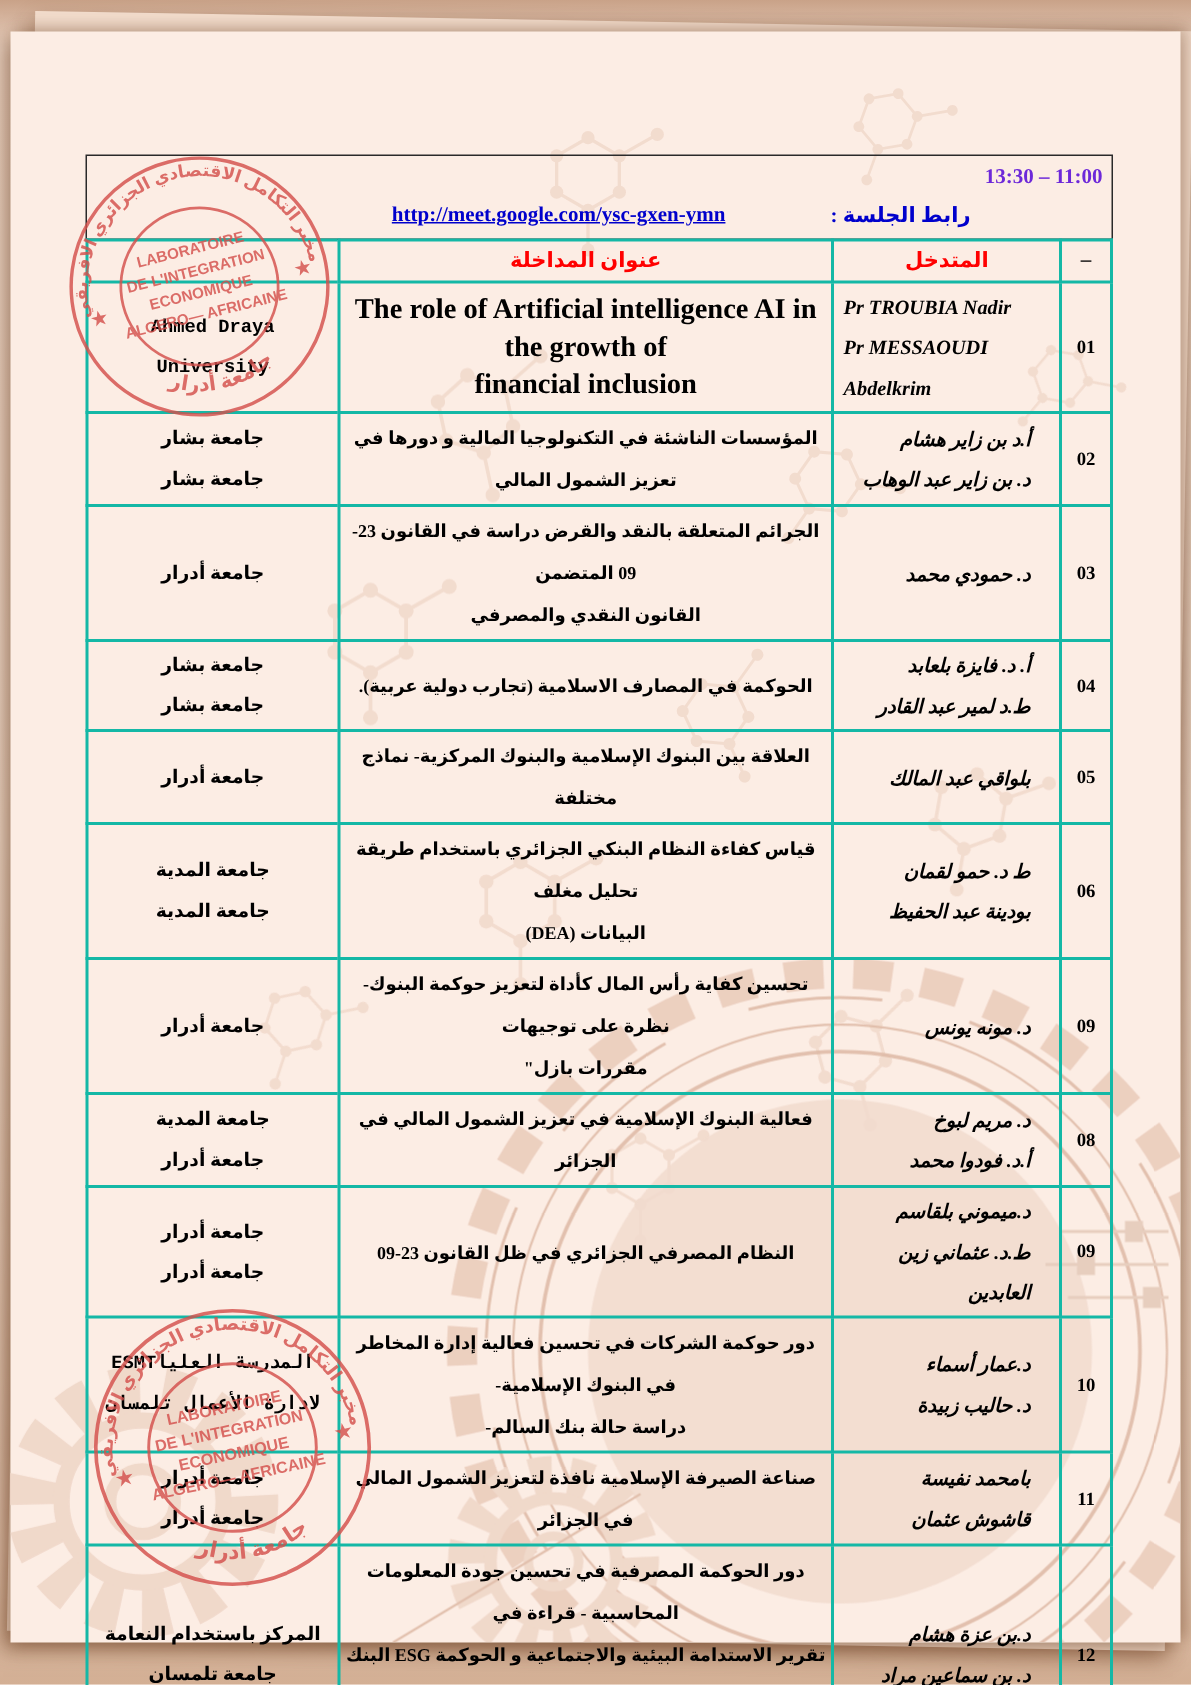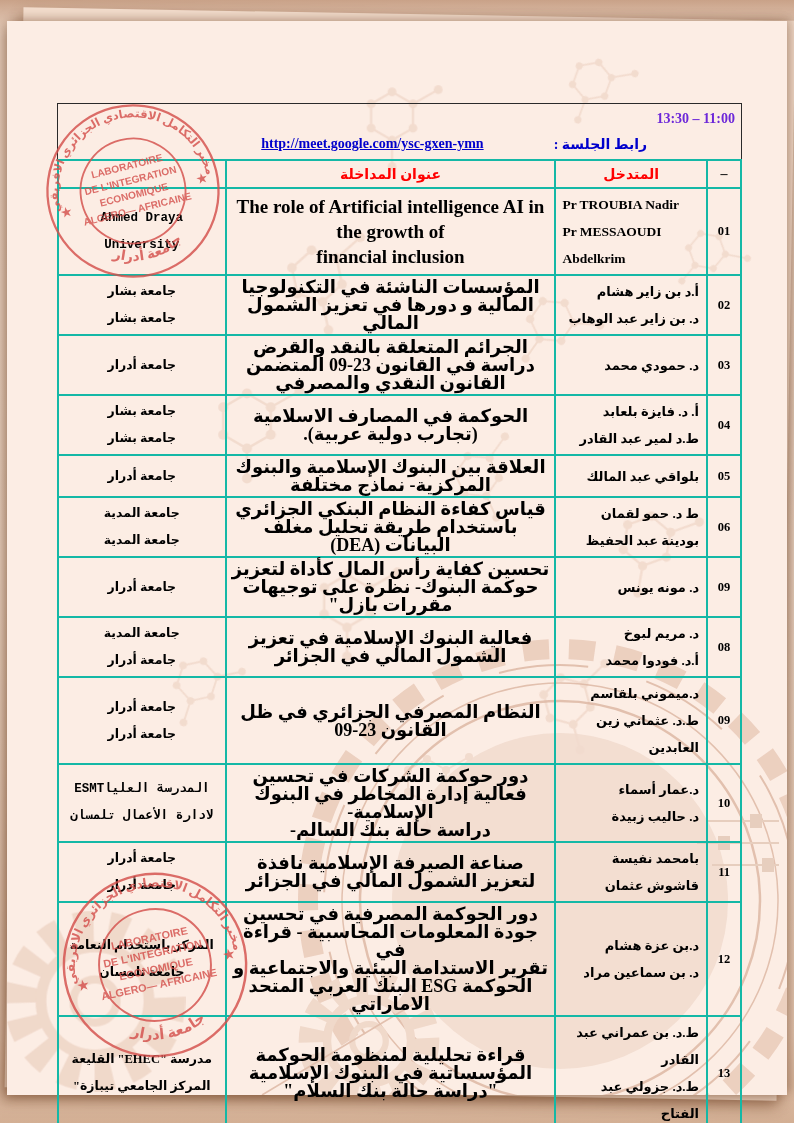--- a/index.html
+++ b/index.html
@@ -33,23 +33,23 @@
   .meet-link{color:#0000cc;direction:ltr;font-family:"Liberation Serif",serif;}
   table{
     width:685px;border-collapse:collapse;direction:rtl;margin-top:-1px;
     font-weight:bold;background:transparent;
   }
   td,th{border:2px solid #14b8a6;vertical-align:middle;padding:2px 4px;box-sizing:border-box;}
   th{font-size:14px;height:28px;}
   th.h-red{color:#ff0000;}
   th.h-num{color:#111;font-weight:bold;}
   .c-num{width:26px;text-align:center;font-size:12.5px;font-family:"Liberation Serif",serif;}
-  .c-speaker{width:142px;text-align:right;font-size:13px;white-space:pre-line;line-height:27px;padding-right:7px;}
+  .c-speaker{width:142px;text-align:right;font-size:13px;white-space:pre-line;line-height:27px;padding-right:19px;font-style:italic;}
   .c-speaker.latin{direction:ltr;text-align:left;font-family:"Liberation Serif",serif;font-size:13.5px;padding-left:6px;}
-  .c-title{width:321px;text-align:center;font-size:18px;white-space:pre-line;line-height:18px;}
+  .c-title{width:321px;text-align:center;font-size:12px;white-space:pre-line;line-height:28px;}
   .c-title.latin-title{direction:ltr;font-family:"Liberation Serif",serif;font-size:19px;line-height:25px;}
   .c-university{width:158px;text-align:center;font-size:12.5px;white-space:pre-line;line-height:27px;}
   .c-university.latin{direction:ltr;font-family:Liberation Mono, monospace;}
   
   .stamp{position:absolute;z-index:3;opacity:.82;}
   .stamp-top{left:34px;top:78px;width:184px;height:184px;transform:rotate(-14deg);}
   .stamp-bottom{left:50px;top:846px;width:196px;height:196px;transform:rotate(-12deg);}
   .stamp text,.stamp textPath{fill:#d4504c;}
 </style>
 </head>

